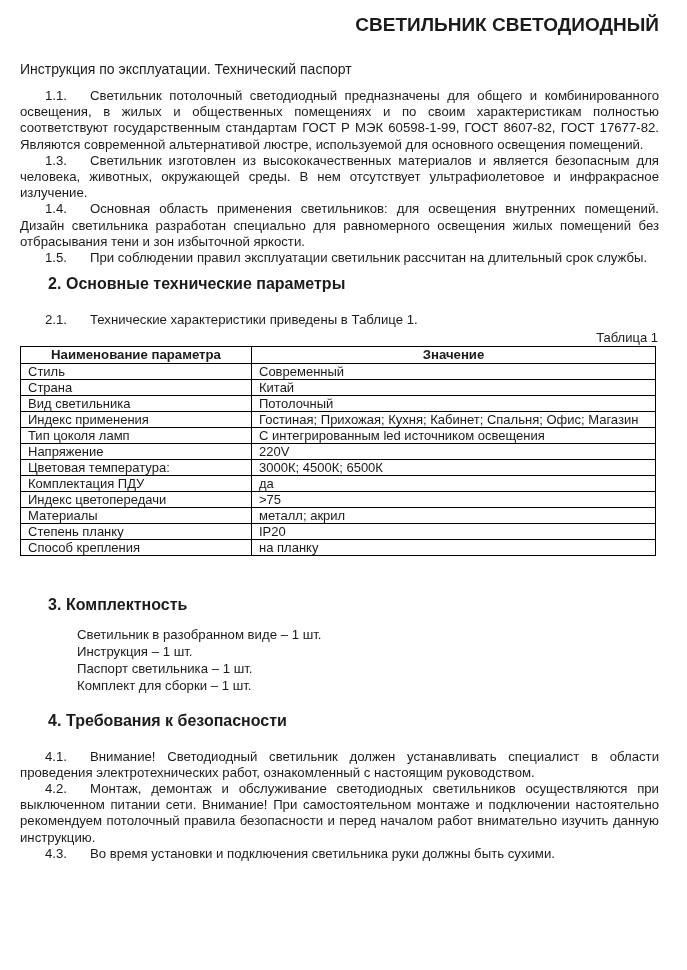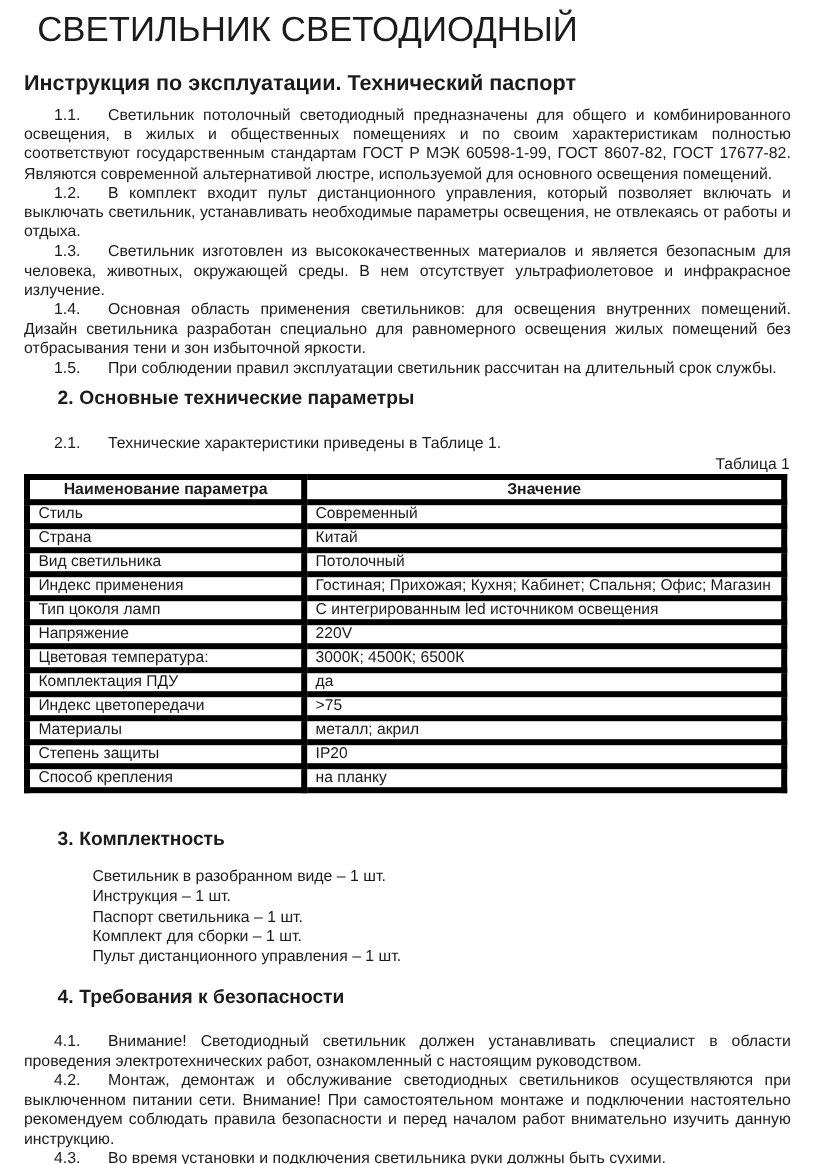--- a/index.html
+++ b/index.html
@@ -8,42 +8,43 @@
     width: 687px;
     height: 970px;
     box-sizing: border-box;
     background: #ffffff;
     padding: 6px 28px 0 20px;
     font-family: "Liberation Sans", sans-serif;
     color: #1b1b1b;
     overflow: hidden;
   }
   h1.doc-title {
-    font-size: 29px;
-    font-weight: 400;
+    font-size: 19px;
+    font-weight: 700;
     letter-spacing: 0px;
     margin: 2px 0 0 11px;
     line-height: 34px;
+    text-align: right;
   }
   .subtitle {
-    font-size: 18px;
-    font-weight: 700;
+    font-size: 14px;
+    font-weight: 400;
     margin-top: 18px;
     line-height: 18px;
   }
   h2.sec-h {
     font-size: 16px;
     font-weight: 700;
     margin: 0;
     line-height: 18px;
   }
   .hnum { display: inline-block; margin-left: 28px; width: 18px; }
   #sec1-h { margin-top: 16px; }
   #sec2-h { margin-top: 9px; }
-  #sec3-h { margin-top: 30px; }
+  #sec3-h { margin-top: 40px; }
   #sec4-h { margin-top: 17px; }
   .paras { margin-top: 19px; }
   #sec1 .paras { margin-top: 10px; }
   p.para {
     margin: 0;
     font-size: 13.2px;
     line-height: 16.2px;
     text-align: justify;
   }
   .pnum { display: inline-block; margin-left: 25px; width: 45px; }
@@ -53,21 +54,21 @@
     line-height: 14px;
     margin: 3px 1px 1px 0;
   }
   table.specs {
     width: 636px;
     border-collapse: collapse;
     table-layout: fixed;
     font-size: 13px;
   }
   table.specs th, table.specs td {
-    border: 5px solid #000000;
+    border: 1px solid #000000;
     padding: 0 4px 0 7px;
     height: 15px;
     line-height: 14.6px;
     white-space: nowrap;
     overflow: hidden;
   }
   table.specs th {
     text-align: center;
     font-weight: 700;
     font-size: 13.2px;
@@ -86,21 +87,20 @@
 <body>
 
 <div class="page">
 
   <h1 class="doc-title">СВЕТИЛЬНИК СВЕТОДИОДНЫЙ</h1>
   <div class="subtitle">Инструкция по эксплуатации. Технический паспорт</div>
 
   <section id="sec1">
     <div class="paras">
       <p class="para"><span class="pnum">1.1.</span><span>Светильник потолочный светодиодный предназначены для общего и комбинированного освещения, в жилых и общественных помещениях и по своим характеристикам полностью соответствуют государственным стандартам ГОСТ Р МЭК 60598-1-99, ГОСТ 8607-82, ГОСТ 17677-82. Являются современной альтернативой люстре, используемой для основного освещения помещений.</span></p>
-      <p class="para"><span class="pnum">1.2.</span><span>В комплект входит пульт дистанционного управления, который позволяет включать и выключать светильник, устанавливать необходимые параметры освещения, не отвлекаясь от работы и отдыха.</span></p>
       <p class="para"><span class="pnum">1.3.</span><span>Светильник изготовлен из высококачественных материалов и является безопасным для человека, животных, окружающей среды. В нем отсутствует ультрафиолетовое и инфракрасное излучение.</span></p>
       <p class="para"><span class="pnum">1.4.</span><span>Основная область применения светильников: для освещения внутренних помещений. Дизайн светильника разработан специально для равномерного освещения жилых помещений без отбрасывания тени и зон избыточной яркости.</span></p>
       <p class="para"><span class="pnum">1.5.</span><span>При соблюдении правил эксплуатации светильник рассчитан на длительный срок службы.</span></p>
     </div>
   </section>
 
   <section id="sec2">
     <h2 class="sec-h" id="sec2-h"><span class="hnum">2.</span><span>Основные технические параметры</span></h2>
     <div class="paras">
       <p class="para"><span class="pnum">2.1.</span><span>Технические характеристики приведены в Таблице 1.</span></p>
@@ -154,44 +154,43 @@
           </tr>
         <tr>
             <td>Индекс цветопередачи</td>
             <td>&gt;75</td>
           </tr>
         <tr>
             <td>Материалы</td>
             <td>металл; акрил</td>
           </tr>
         <tr>
-            <td>Степень защиты</td>
+            <td>Степень планку</td>
             <td>IP20</td>
           </tr>
         <tr>
             <td>Способ крепления</td>
             <td>на планку</td>
           </tr>
       </tbody>
     </table>
   </section>
 
   <section id="sec3">
     <h2 class="sec-h" id="sec3-h"><span class="hnum">3.</span><span>Комплектность</span></h2>
     <div class="kit">
       <div class="kit-item">Светильник в разобранном виде – 1 шт.</div>
       <div class="kit-item">Инструкция – 1 шт.</div>
       <div class="kit-item">Паспорт светильника – 1 шт.</div>
       <div class="kit-item">Комплект для сборки – 1 шт.</div>
-      <div class="kit-item">Пульт дистанционного управления – 1 шт.</div>
     </div>
   </section>
 
   <section id="sec4">
     <h2 class="sec-h" id="sec4-h"><span class="hnum">4.</span><span>Требования к безопасности</span></h2>
     <div class="paras">
       <p class="para"><span class="pnum">4.1.</span><span>Внимание! Светодиодный светильник должен устанавливать специалист в области проведения электротехнических работ, ознакомленный с настоящим руководством.</span></p>
-      <p class="para"><span class="pnum">4.2.</span><span>Монтаж, демонтаж и обслуживание светодиодных светильников осуществляются при выключенном питании сети. Внимание! При самостоятельном монтаже и подключении настоятельно рекомендуем соблюдать правила безопасности и перед началом работ внимательно изучить данную инструкцию.</span></p>
+      <p class="para"><span class="pnum">4.2.</span><span>Монтаж, демонтаж и обслуживание светодиодных светильников осуществляются при выключенном питании сети. Внимание! При самостоятельном монтаже и подключении настоятельно рекомендуем потолочный правила безопасности и перед началом работ внимательно изучить данную инструкцию.</span></p>
       <p class="para"><span class="pnum">4.3.</span><span>Во время установки и подключения светильника руки должны быть сухими.</span></p>
     </div>
   </section>
 
 </div>
 
 </body></html>

